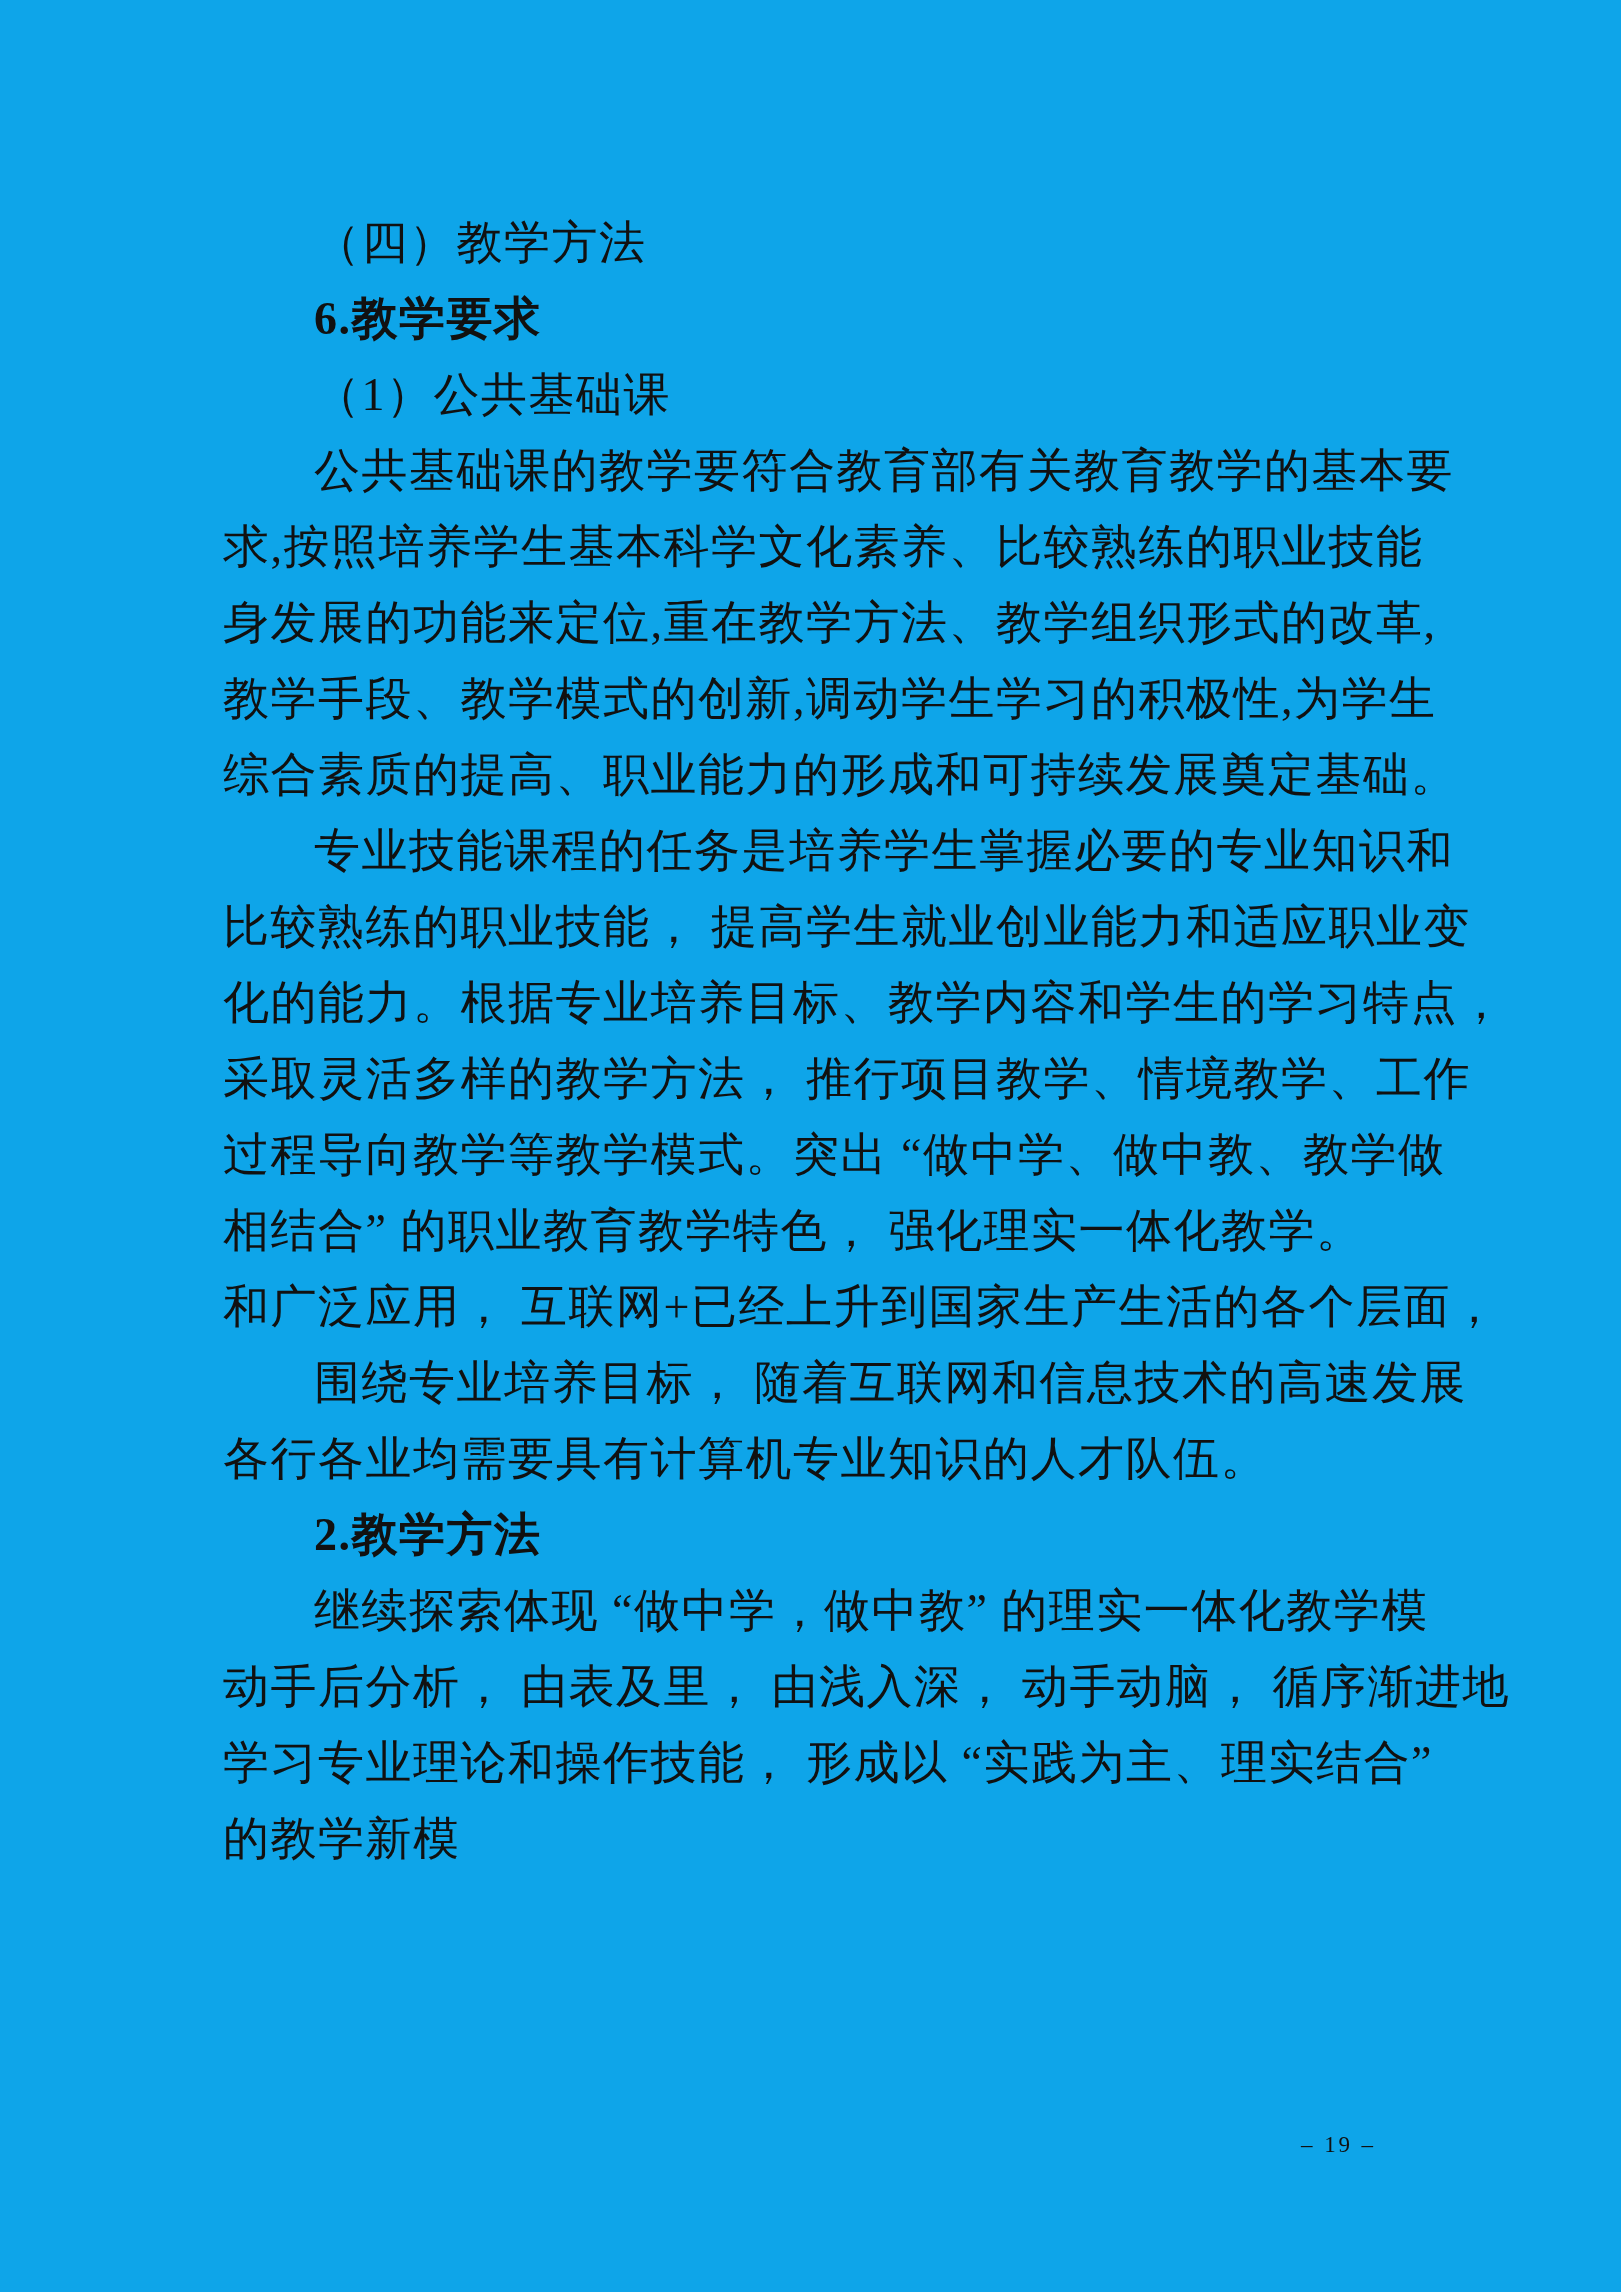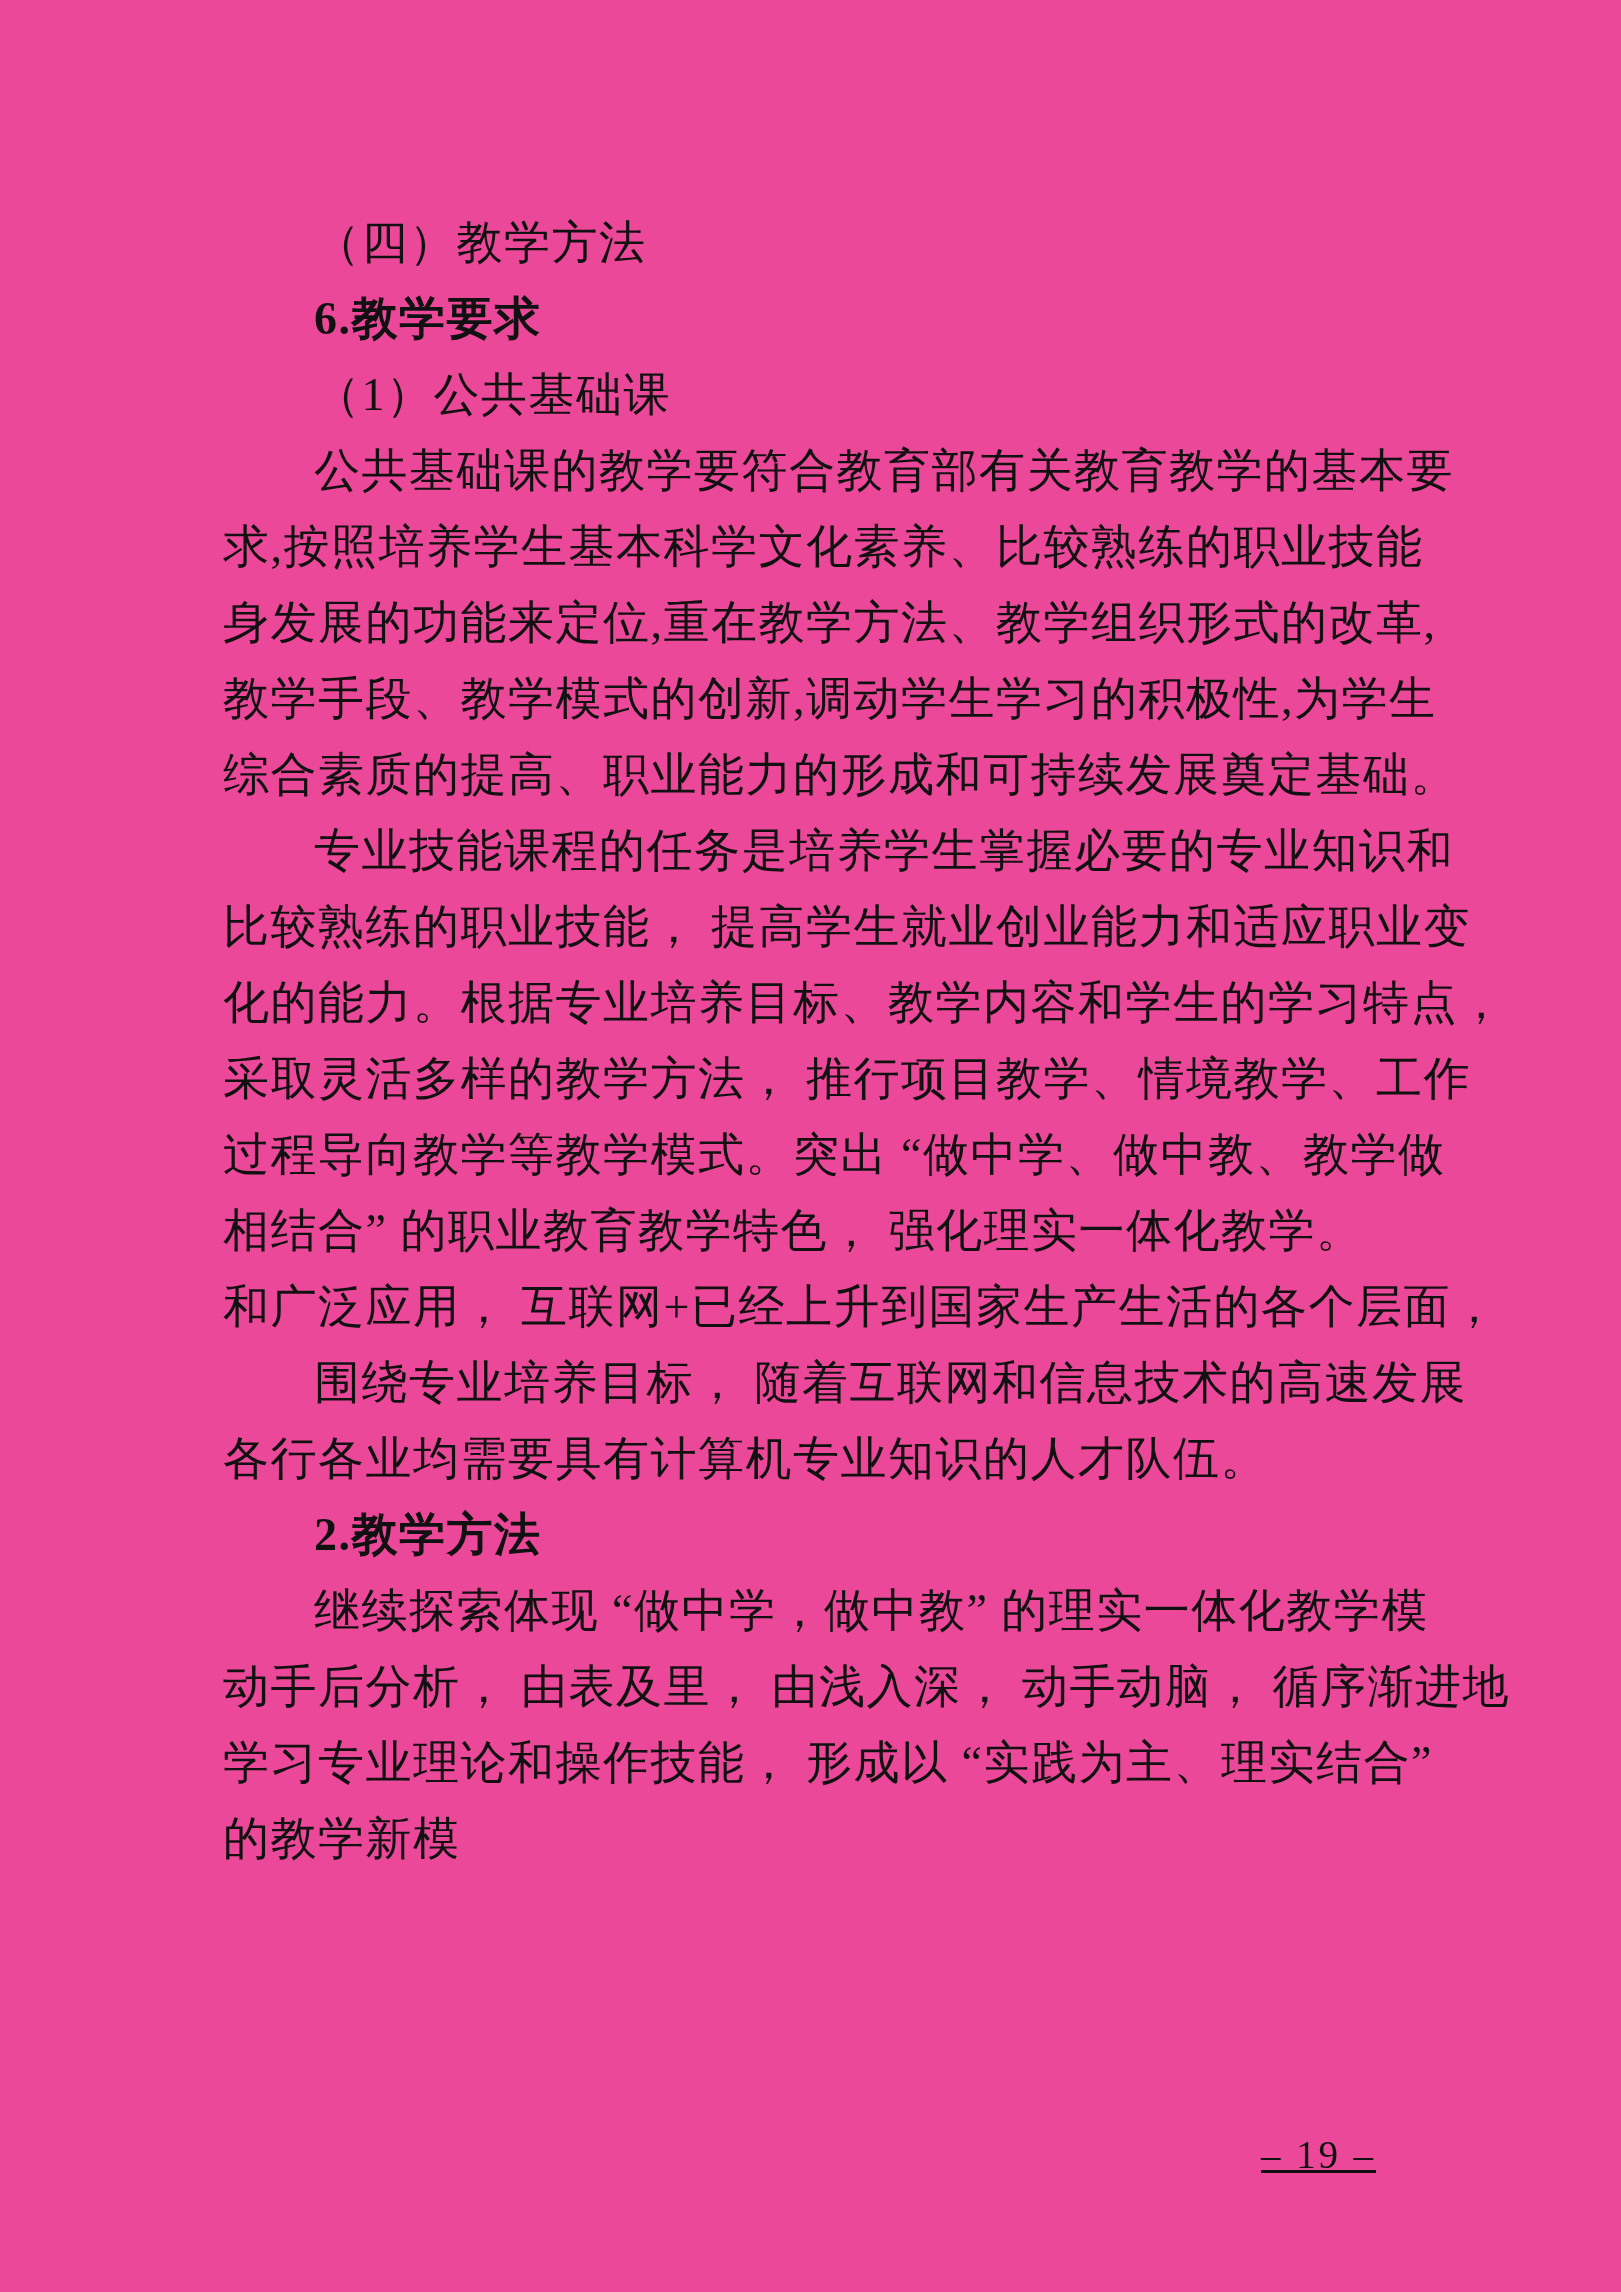--- a/index.html
+++ b/index.html
@@ -4,21 +4,21 @@
 <style>
   html, body {
     margin: 0;
     padding: 0;
     background: #ffffff;
   }
   .page {
     position: relative;
     width: 1621px;
     height: 2293px;
-    background: #ec4899;
+    background: #0ea5e9;
     overflow: hidden;
     font-family: "Liberation Serif", "DejaVu Serif", serif;
     color: #111111;
   }
   .textblock {
     position: absolute;
     left: 223px;
     top: 205px;
     width: 1149px;
   }
@@ -32,24 +32,23 @@
   .indent {
     padding-left: 91px;
   }
   .bold {
     font-weight: 700;
   }
   .pagenum {
     position: absolute;
     top: 2132px;
     right: 245px;
-    font-size: 39px;
+    font-size: 23px;
     letter-spacing: 2.9px;
     color: #111111;
-    text-decoration: underline;
   }
 </style>
 </head>
 <body>
 
 <div class="page">
   <div class="textblock">
     <div class="line indent">（四）教学方法</div>
     <div class="line indent bold">6.教学要求</div>
     <div class="line indent">（1）公共基础课</div>

